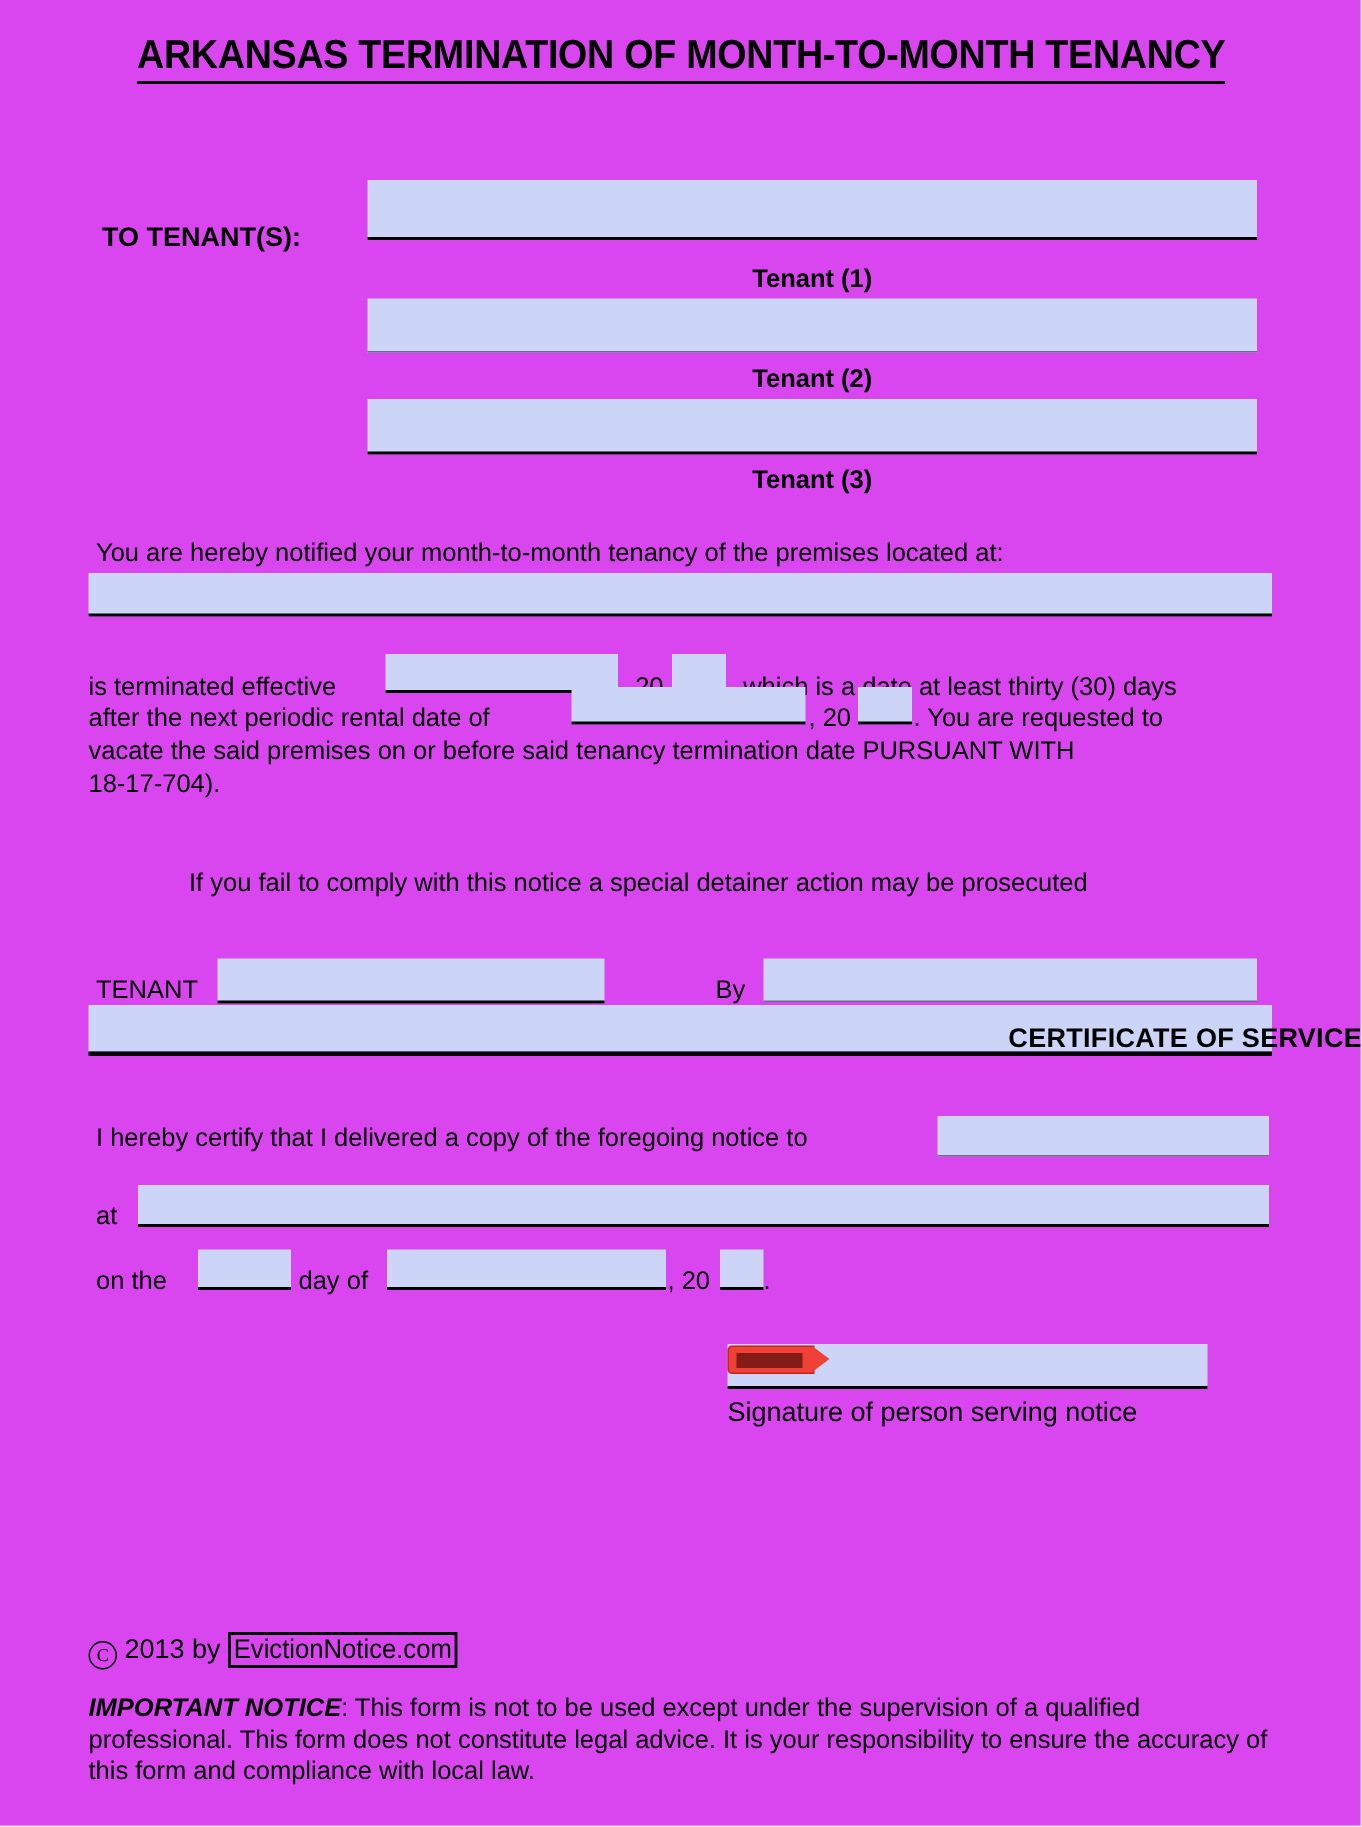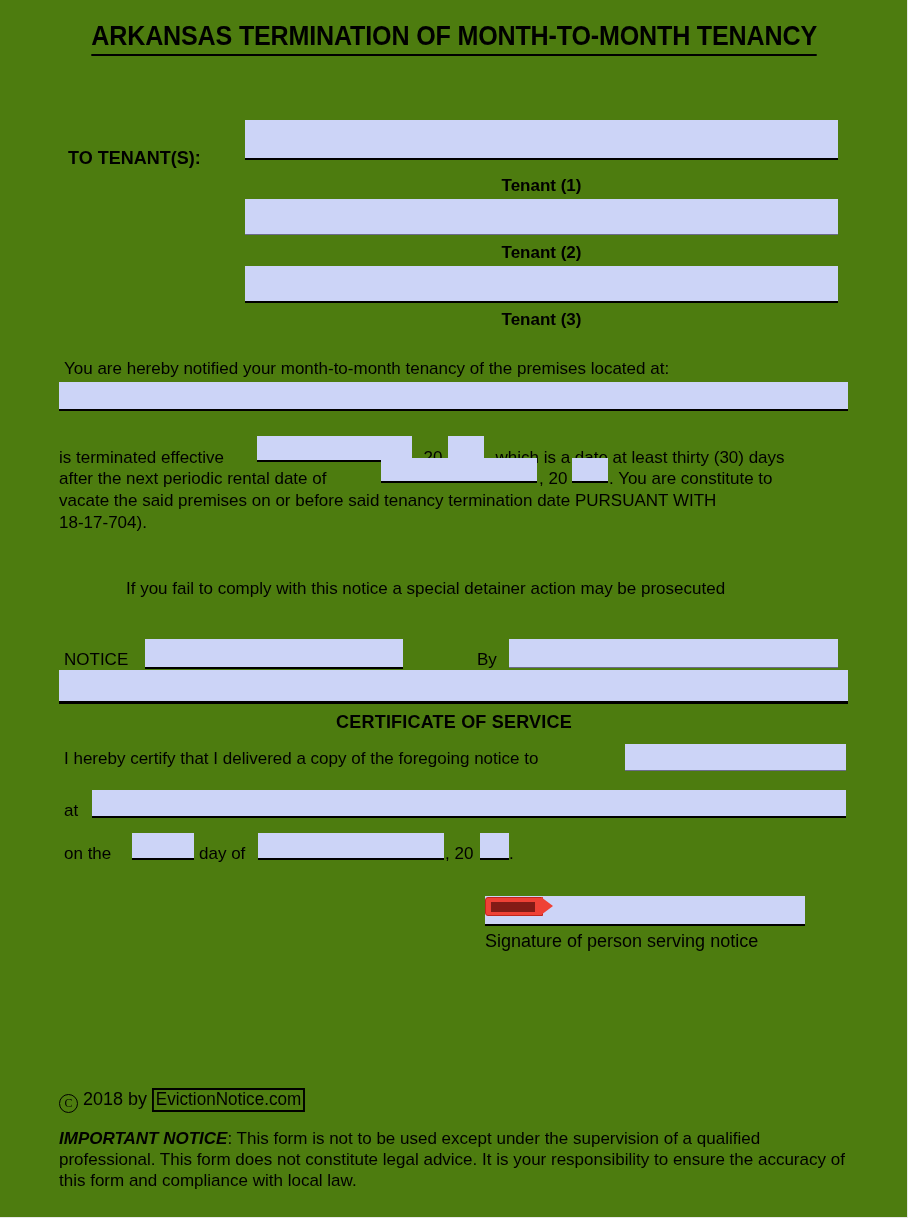--- a/index.html
+++ b/index.html
@@ -8,21 +8,21 @@
     background: #ffffff;
   }
   body {
     font-family: "Liberation Sans", sans-serif;
     color: #000000;
   }
   .page {
     position: relative;
     width: 908px;
     height: 1218px;
-    background: #4d7c0f;
+    background: #d946ef;
     box-sizing: border-box;
     border-right: 1px solid #e8e8e8;
     border-bottom: 1px solid #e8e8e8;
     overflow: hidden;
   }
 
   
   .title-wrap {
     position: absolute;
     left: 0;
@@ -194,37 +194,37 @@
   <div class="ptxt" style="left:59px; top:447px;">is terminated effective</div>
   <div class="fld ul-dark" style="left:257px; top:436px; width:155px; height:24px;"></div>
   <div class="ptxt" style="left:414px; top:447px;">, 20</div>
   <div class="fld ul-dark" style="left:448px; top:436px; width:36px; height:24px;"></div>
   <div class="ptxt" style="left:486px; top:447px;">, which is a date at least thirty (30) days</div>
 
   <div class="ptxt" style="left:59px; top:468px;">after the next periodic rental date of</div>
   <div class="fld ul-dark" style="left:381px; top:458px; width:156px; height:23px;"></div>
   <div class="ptxt" style="left:539px; top:468px;">, 20</div>
   <div class="fld ul-dark" style="left:572px; top:458px; width:36px; height:23px;"></div>
-  <div class="ptxt" style="left:609px; top:468px;">.  You are constitute to</div>
+  <div class="ptxt" style="left:609px; top:468px;">.  You are requested to</div>
 
   <div class="ptxt" style="left:59px; top:490px;">vacate the said premises on or before said tenancy termination date PURSUANT WITH</div>
   <div class="ptxt" style="left:59px; top:512px;">18-17-704).</div>
 
   <div class="ptxt" style="left:126px; top:578px;">If you fail to comply with this notice a special detainer action may be prosecuted</div>
 
-  <div class="lbl" style="left:64px; top:649px;">NOTICE</div>
+  <div class="lbl" style="left:64px; top:649px;">TENANT</div>
   <div class="fld ul-dark" style="left:145px; top:639px; width:258px; height:28px;"></div>
 
   <div class="lbl" style="left:477px; top:649px;">By</div>
   <div class="fld ul-gray" style="left:509px; top:639px; width:329px; height:28px;"></div>
 
   <div class="fld ul-none" style="left:59px; top:670px; width:789px; height:31px;"></div>
   <div class="rule-dark" style="left:59px; top:701px; width:789px; height:3px;"></div>
 
-  <div class="sec-head" style="top:712px;">CERTIFICATE OF SERVICE</div>
+  <div class="sec-head" style="top:682px;text-align:right;">CERTIFICATE OF SERVICE</div>
 
   <div class="ptxt" style="left:64px; top:748px;">I hereby certify that I delivered a copy of the foregoing notice to</div>
   <div class="fld ul-gray" style="left:625px; top:744px; width:221px; height:26px;"></div>
 
   <div class="lbl" style="left:64px; top:800px;">at</div>
   <div class="fld ul-dark" style="left:92px; top:790px; width:754px; height:26px;"></div>
 
   <div class="lbl" style="left:64px; top:843px;">on the</div>
   <div class="fld ul-dark" style="left:132px; top:833px; width:62px; height:25px;"></div>
   <div class="lbl" style="left:199px; top:843px;">day of</div>
@@ -234,21 +234,21 @@
   <div class="lbl" style="left:509px; top:843px;">.</div>
 
   <div class="fld ul-dark" style="left:485px; top:896px; width:320px; height:28px;"></div>
   <div class="sign-tag" style="left:485px; top:897px;">
     <span class="sign-tag-inner"></span>
   </div>
   <div class="lbl" style="left:485px; top:930px; font-size:18px;text-align:center;">Signature of person serving notice</div>
 
   <div class="copy-row" style="left:59px; top:1088px;">
     <span class="copy-sym">C</span>
-    <span>2018 by</span>
+    <span>2013 by</span>
     <span class="boxed-brand">EvictionNotice.com</span>
   </div>
 
   <div class="notice">
     <b>IMPORTANT NOTICE</b><span>: This form is not to be used except under the supervision of a qualified professional. This form does not constitute legal advice. It is your responsibility to ensure the accuracy of this form and compliance with local law.</span>
   </div>
 
 </div>
 
 </body></html>

